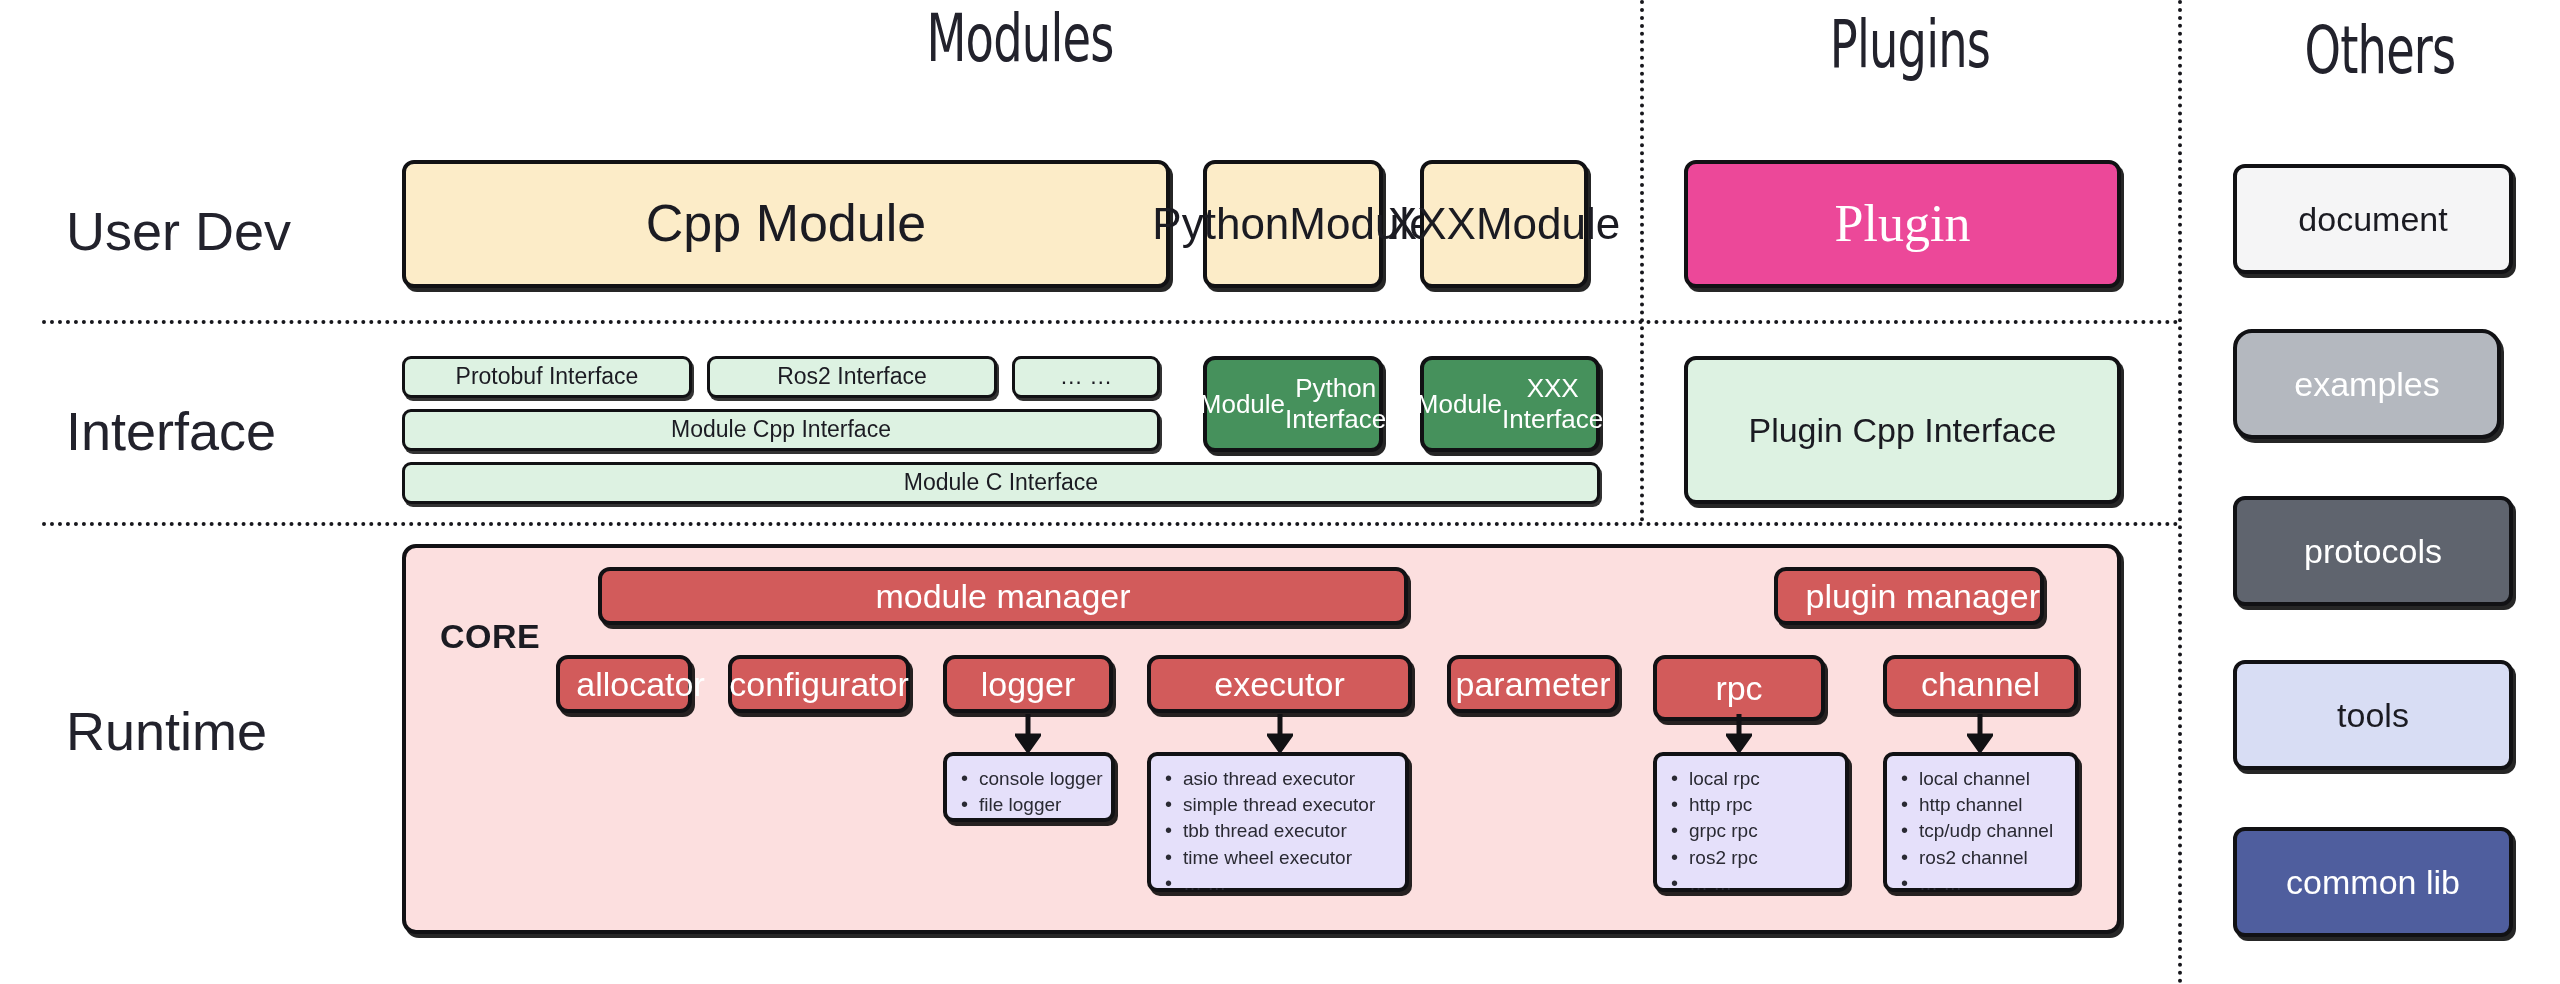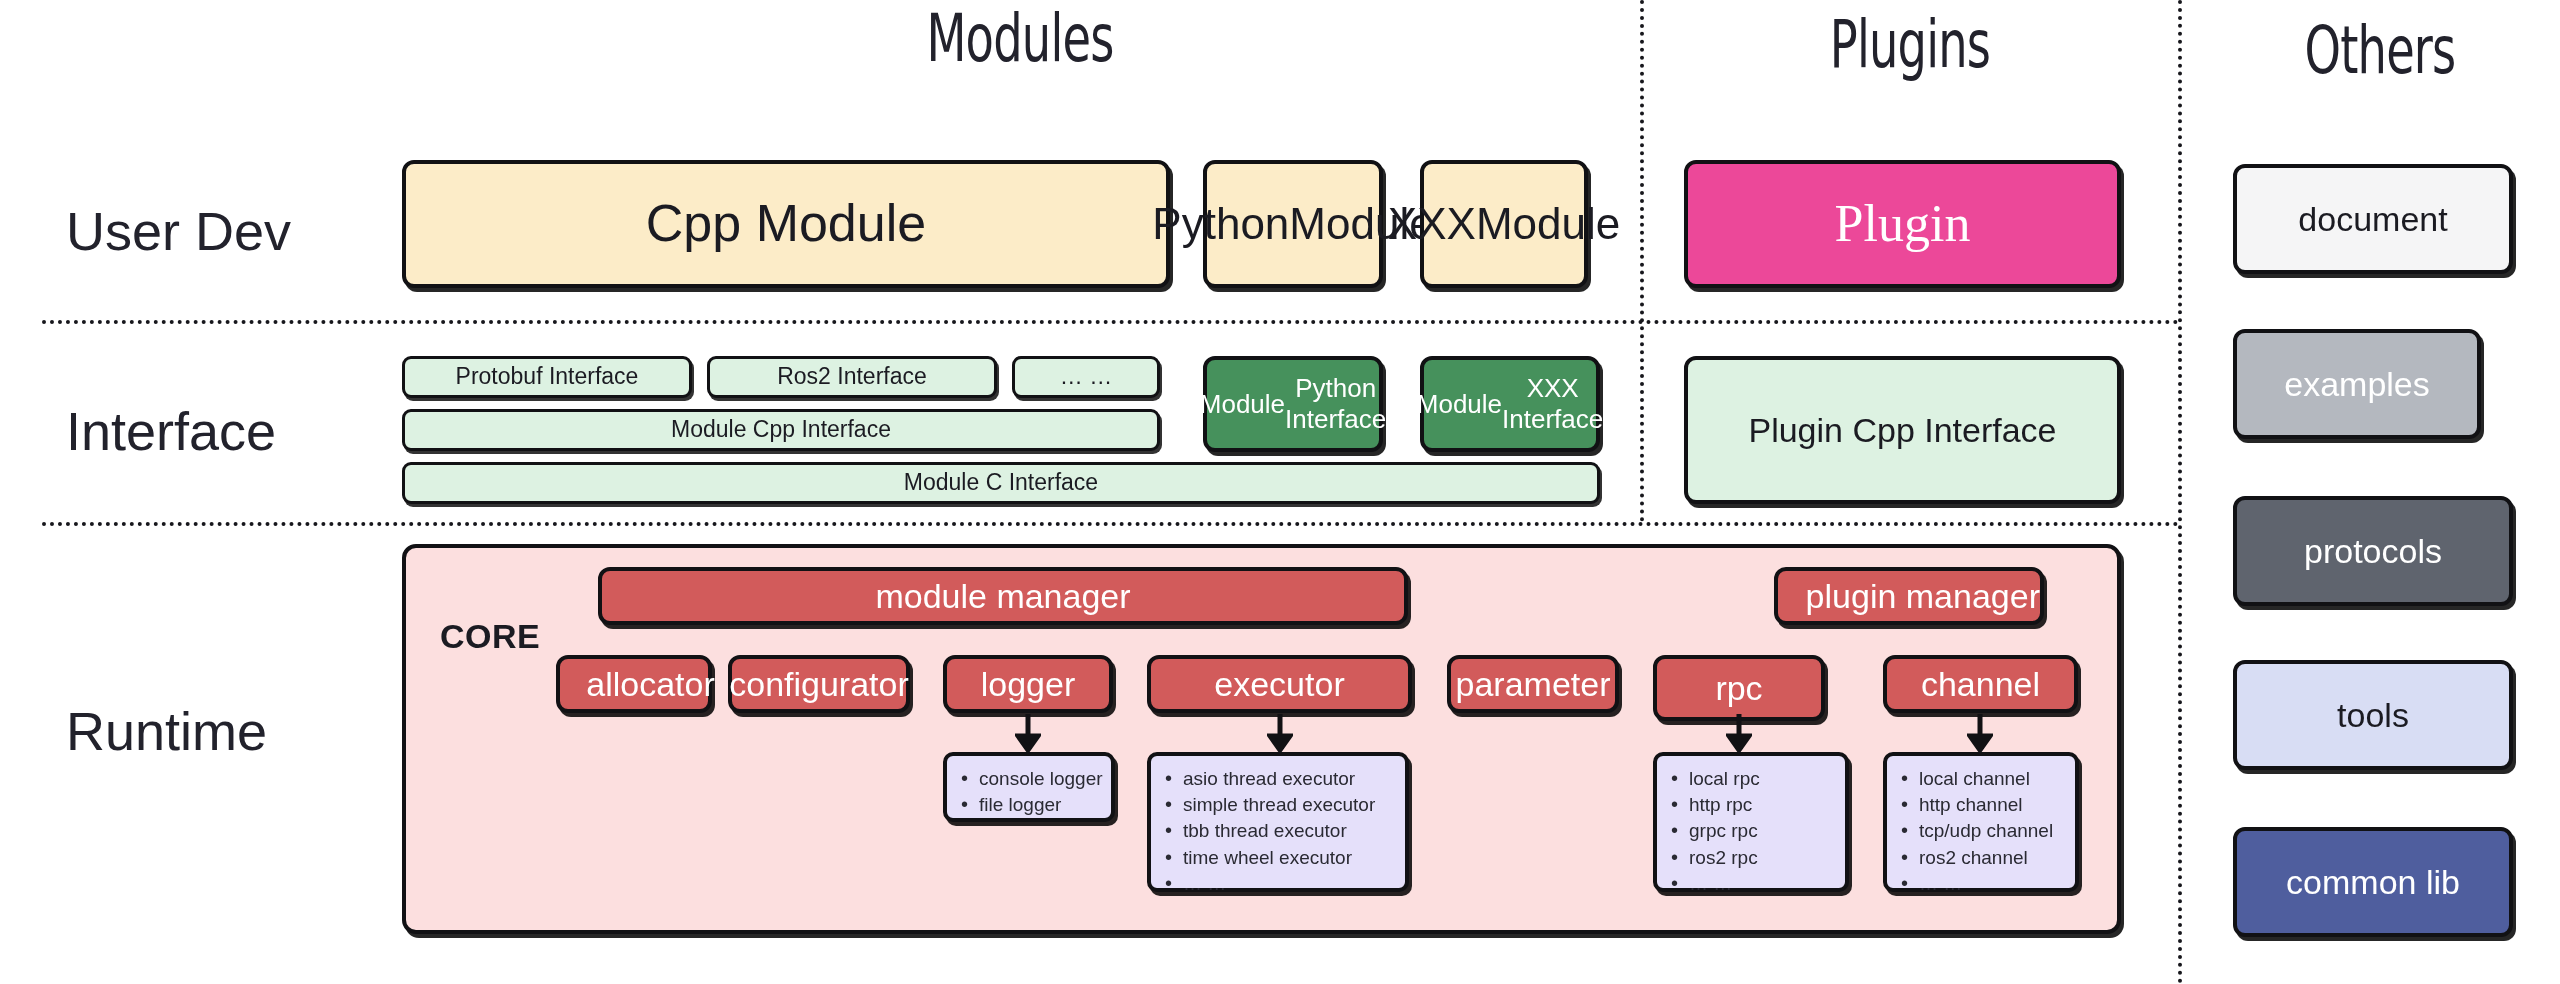--- a/index.html
+++ b/index.html
@@ -194,21 +194,21 @@
   <div class="core-label" style="left:440px; top:617px;">CORE</div>
 
   <div class="box c-red t-md" style="left:598px; top:567px; width:810px; height:58px;">
     <span>module manager</span>
   </div>
 
   <div class="box c-red t-md" style="left:1774px; top:567px; width:270px; height:58px;justify-content:flex-end;">
     <span>plugin manager</span>
   </div>
 
-  <div class="box c-red t-md" style="left:556px; top:655px; width:156px; height:58px;padding-left:33px;">
+  <div class="box c-red t-md" style="left:556px; top:655px; width:136px; height:58px;padding-left:33px;">
     <span>allocator</span>
   </div>
   <div class="box c-red t-md" style="left:728px; top:655px; width:182px; height:58px;">
     <span>configurator</span>
   </div>
   <div class="box c-red t-md" style="left:943px; top:655px; width:170px; height:58px;">
     <span>logger</span>
   </div>
   <div class="box c-red t-md" style="left:1147px; top:655px; width:265px; height:58px;">
     <span>executor</span>
@@ -277,21 +277,21 @@
       <li>http channel</li>
       <li>tcp/udp channel</li>
       <li>ros2 channel</li>
       <li>… …</li>
     </ul>
   </div>
 
   <div class="box c-white t-md" style="left:2233px; top:164px; width:280px; height:110px;">
     <span>document</span>
   </div>
-  <div class="box c-gray t-md" style="left:2233px; top:329px; width:248px; height:110px;">
+  <div class="box c-gray t-md" style="left:2233px; top:329px; width:268px; height:110px;border-radius:19px;">
     <span>examples</span>
   </div>
   <div class="box c-dgray t-md" style="left:2233px; top:496px; width:280px; height:110px;">
     <span>protocols</span>
   </div>
   <div class="box c-lblue t-md" style="left:2233px; top:660px; width:280px; height:110px;">
     <span>tools</span>
   </div>
   <div class="box c-blue t-md" style="left:2233px; top:827px; width:280px; height:110px;">
     <span>common lib</span>

